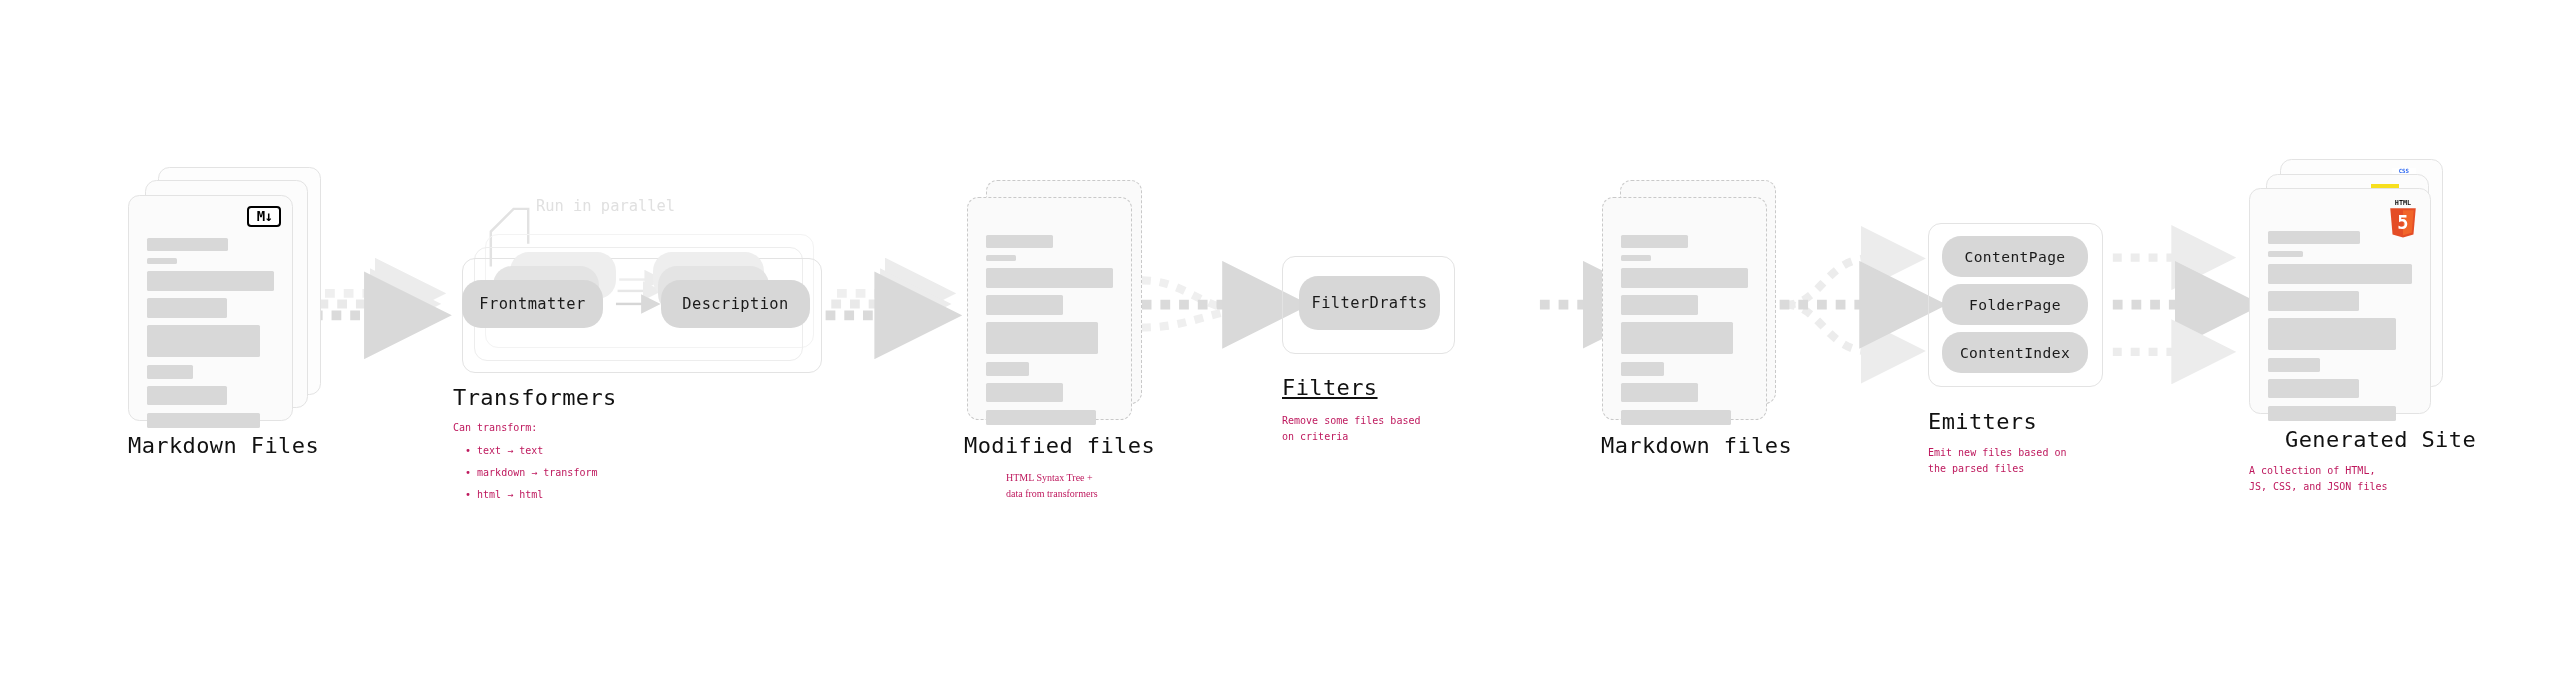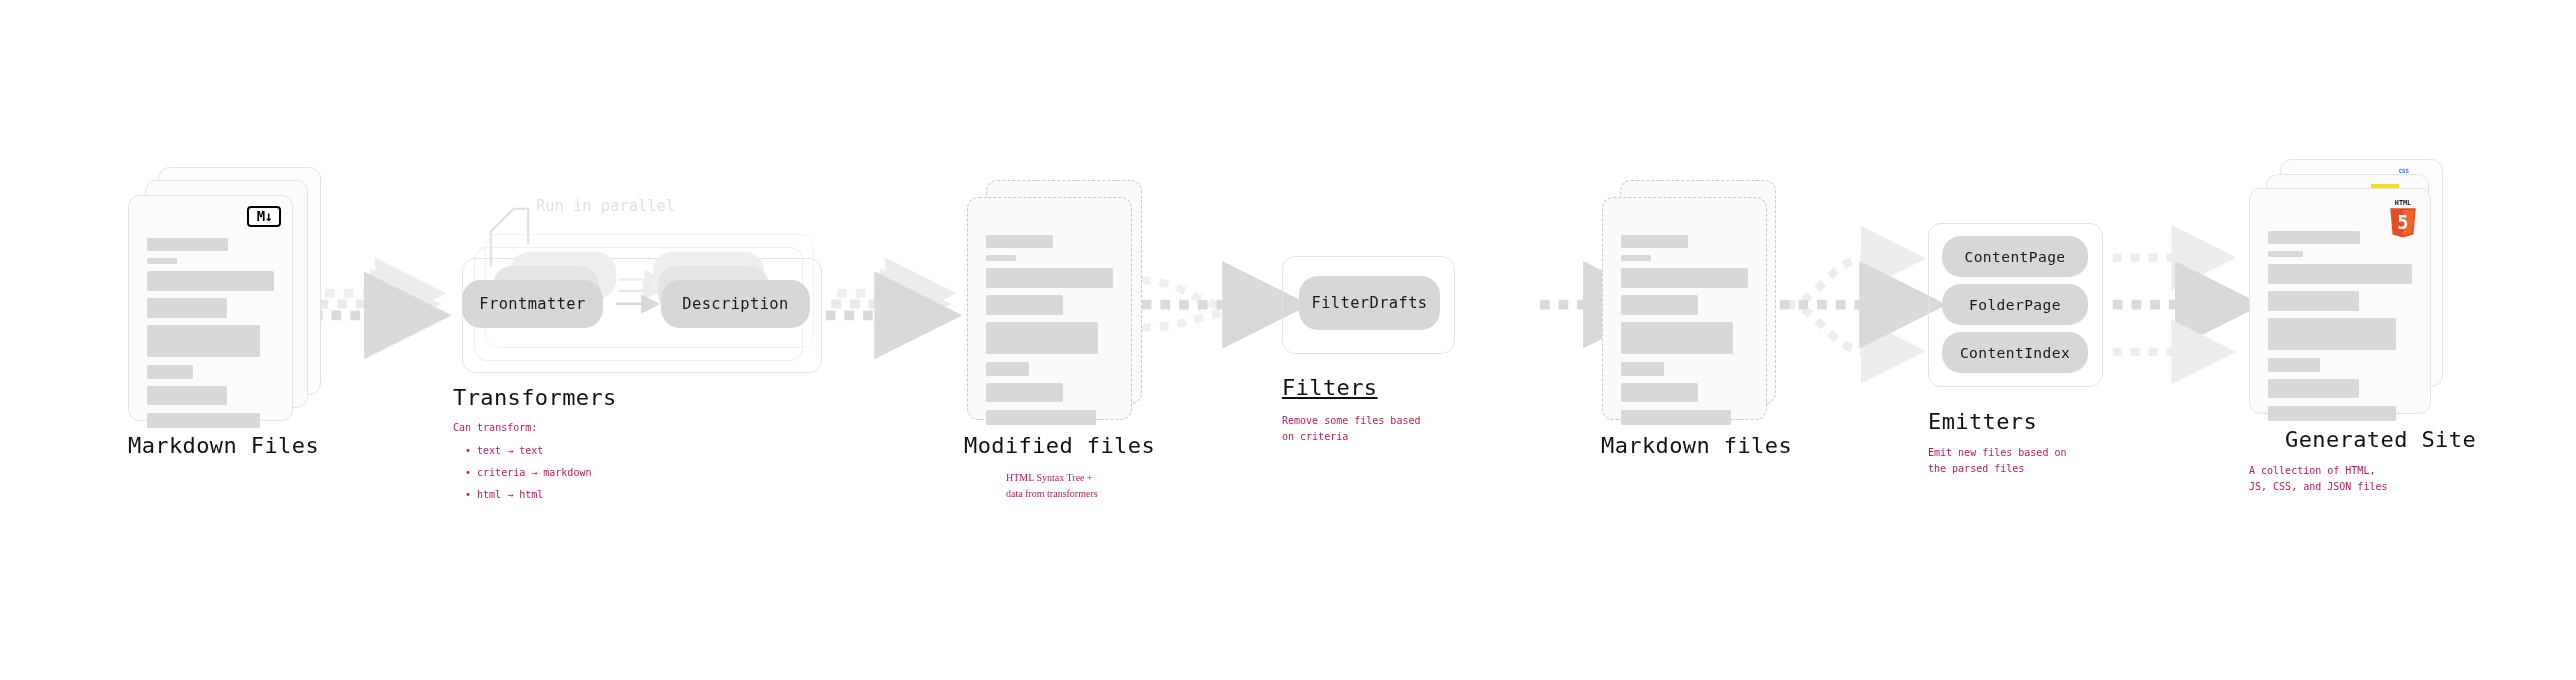--- a/index.html
+++ b/index.html
@@ -192,21 +192,21 @@
     <div class="chip ghost1" style="left:653px; top:252px; width:111px; height:47px;">Description</div>
     <div class="chip ghost2" style="left:493px; top:266px; width:106px; height:47px;">Frontmatter</div>
     <div class="chip ghost2" style="left:658px; top:266px; width:111px; height:47px;">Description</div>
 
     <div class="chip" style="left:462px; top:280px; width:141px; height:48px;">Frontmatter</div>
     <div class="chip" style="left:661px; top:280px; width:149px; height:48px;">Description</div>
 
     <div class="title" style="left:453px; top:385px;">Transformers</div>
     <div class="subtitle" style="left:453px; top:420px;">Can transform:</div>
     <div class="subtitle" style="left:465px; top:443px;">• <span>text → text</span></div>
-    <div class="subtitle" style="left:465px; top:465px;">• <span>criteria → markdown</span></div>
+    <div class="subtitle" style="left:465px; top:465px;">• <span>markdown → transform</span></div>
     <div class="subtitle" style="left:465px; top:487px;">• <span>html → html</span></div>
   </div>
 
   <div class="docstack">
     <div class="doc dashed" style="left:986px; top:180px; width:156px; height:224px;"></div>
     <div class="doc dashed" style="left:967px; top:197px; width:165px; height:223px;">
       <div class="bars" style="top:37px;">
         <div class="bar" style="width:53%; height:13px;"></div>
         <div class="bar" style="width:24%; height:5.7px;"></div>
         <div class="bar" style="width:100%; height:19.5px; margin-top:4.9px;"></div>

